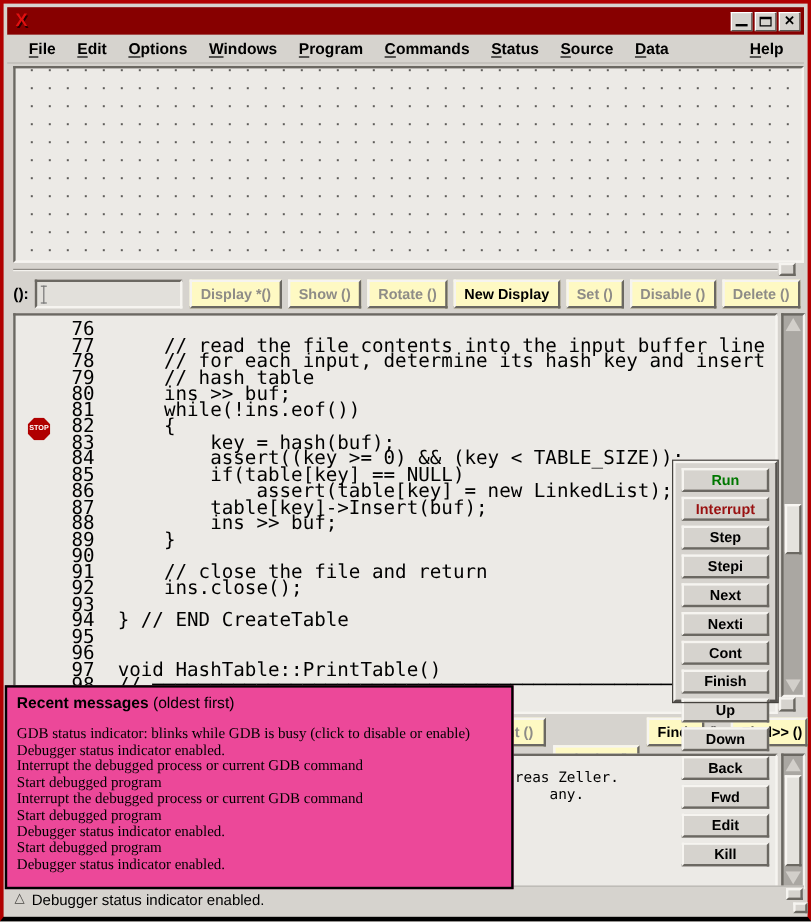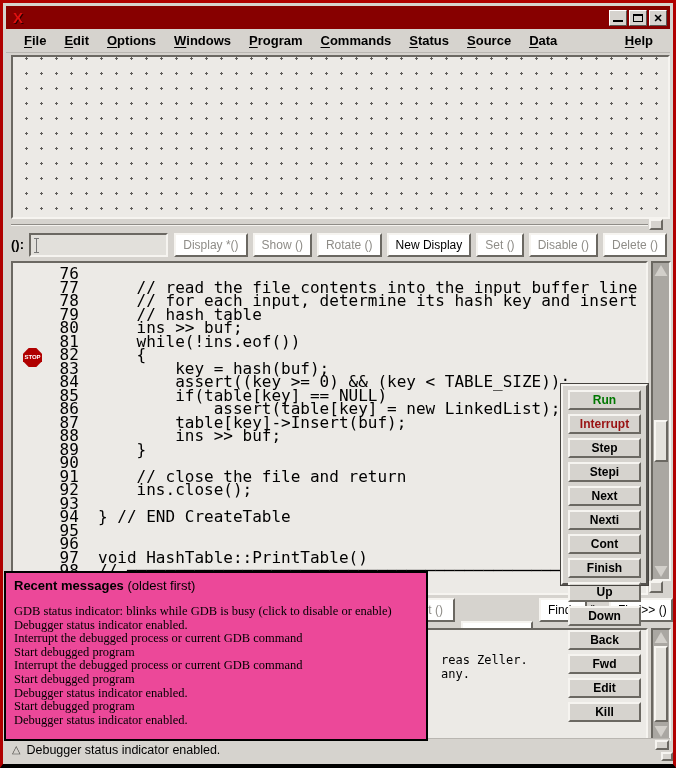--- a/index.html
+++ b/index.html
@@ -66,23 +66,23 @@
   .arg-input {
     width:150px; height:24px; background:#e2e0db;
     border:2px solid; border-color:#6b6862 #f6f4f0 #f6f4f0 #6b6862;
     position:relative;
   }
   .caret { position:absolute; left:5px; top:3px; width:1px; height:15px; background:#777; }
   .caret::before, .caret::after { content:""; position:absolute; left:-2px; width:5px; height:1px; background:#777; }
   .caret::before { top:0; } .caret::after { bottom:0; }
   .xbtn {
     appearance:none; -webkit-appearance:none;
-    background:#ffffff; color:#000;
+    background:#fef9c3; color:#000;
     border:2px solid; border-color:#f6f4f0 #6b6862 #6b6862 #f6f4f0;
-    font-family:"Liberation Sans", sans-serif; font-size:12px; font-weight:normal;
+    font-family:"Liberation Sans", sans-serif; font-size:12px; font-weight:bold;
     height:24px; padding:0 7px; margin:0; white-space:nowrap; cursor:default;
   }
   .xbtn.disabled { color:#8e8c87; }
   .tb1-btns { display:flex; gap:5px; margin-left:6px; }
   
   .source-pane {
     position:absolute; left:8px; top:258px; width:637px; height:334px;
     background:#eceae6; overflow:hidden;
     border:2px solid; border-color:#6b6862 #f6f4f0 #f6f4f0 #6b6862;
   }
@@ -128,22 +128,22 @@
   
   .toolbar2 { position:absolute; left:0; right:0; top:593px; height:30px; }
   .toolbar2 .xbtn { position:absolute; top:2px; }
   
   .console {
     position:absolute; left:8px; top:625px; width:637px; height:113px;
     background:#eceae6;
     border:2px solid; border-color:#6b6862 #f6f4f0 #f6f4f0 #6b6862;
   }
   .console-pre {
-    position:absolute; left:412px; top:8px; margin:16px;
-    font-family:"DejaVu Sans Mono", monospace; font-size:12px; line-height:13.5px; color:#000; white-space:pre;
+    position:absolute; left:412px; top:8px; margin:4px;
+    font-family:"DejaVu Sans Mono", monospace; font-size:12px; line-height:13.5px; color:#000; white-space:pre;text-align:center;
   }
   
   .popup {
     position:absolute; left:1px; top:568px; width:424px; height:170px;
     background:#ec4899; border:2px solid #000; z-index:60;
     padding:5px 8px; overflow:hidden;
   }
   .popup-title { font-size:13px; margin-bottom:2px; white-space:nowrap; }
   .popup-title b { font-weight:bold; }
   .popup-msgs { margin-top:12px;font-family:Liberation Serif, serif; }

